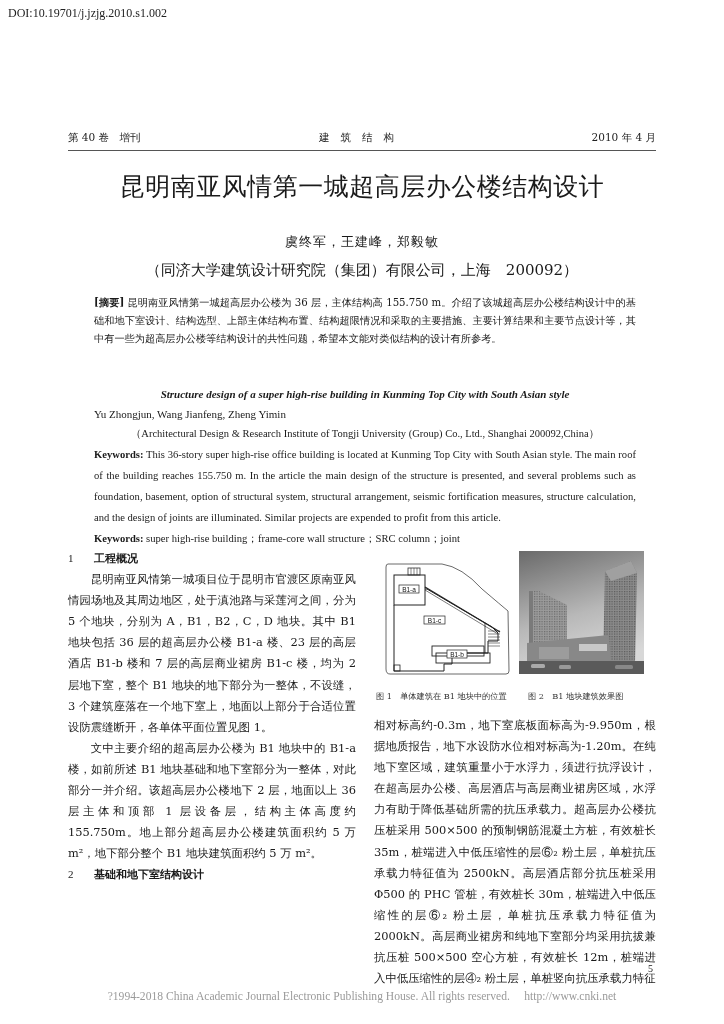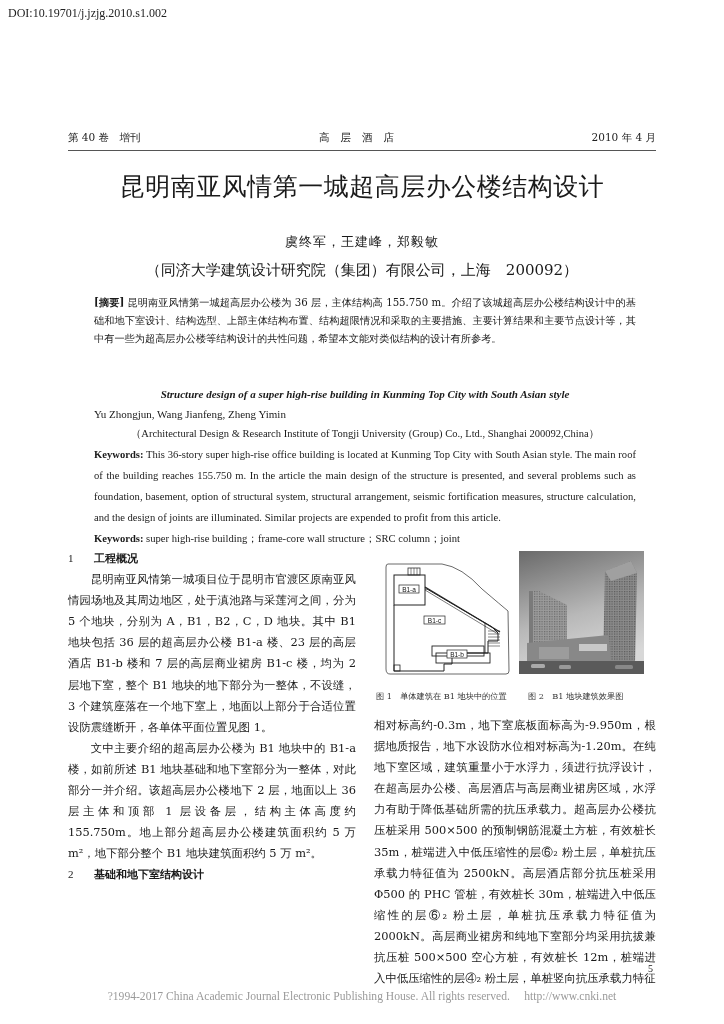--- a/index.html
+++ b/index.html
@@ -47,21 +47,21 @@
   .page-num { left: 648px; top: 963px; font-size: 10px; font-family: "Liberation Serif", serif; }
   .footer { left: 0; width: 724px; top: 989px; text-align: center; font-family: "Liberation Serif", serif; font-size: 11.6px; color: #9a9a9a; }
 </style>
 </head>
 <body>
 
 <div class="abs doi">DOI:10.19701/j.jzjg.2010.s1.002</div>
 
 <div class="abs running-header">
   <span class="left">第 40 卷　增刊</span>
-  <span class="center">高层酒店</span>
+  <span class="center">建筑结构</span>
   <span class="right">2010 年 4 月</span>
 </div>
 <div class="abs header-rule"></div>
 
 <div class="abs title">昆明南亚风情第一城超高层办公楼结构设计</div>
 <div class="abs authors">虞终军，王建峰，郑毅敏</div>
 <div class="abs affil">（同济大学建筑设计研究院（集团）有限公司，上海　200092）</div>
 
 <div class="abs cn-abstract">
   <div>
@@ -174,13 +174,13 @@
 </div>
 
 <div class="abs fig-caption fig1-caption">图 1　单体建筑在 B1 地块中的位置</div>
 <div class="abs fig-caption fig2-caption">图 2　B1 地块建筑效果图</div>
 
 <div class="abs col-right">
   <p class="p-noindent">相对标高约-0.3m，地下室底板面标高为-9.950m，根据地质报告，地下水设防水位相对标高为-1.20m。在纯地下室区域，建筑重量小于水浮力，须进行抗浮设计，在超高层办公楼、高层酒店与高层商业裙房区域，水浮力有助于降低基础所需的抗压承载力。超高层办公楼抗压桩采用 500×500 的预制钢筋混凝土方桩，有效桩长 35m，桩端进入中低压缩性的层⑥₂ 粉土层，单桩抗压承载力特征值为 2500kN。高层酒店部分抗压桩采用 Φ500 的 PHC 管桩，有效桩长 30m，桩端进入中低压缩性的层⑥₂ 粉土层，单桩抗压承载力特征值为 2000kN。高层商业裙房和纯地下室部分均采用抗拔兼抗压桩 500×500 空心方桩，有效桩长 12m，桩端进入中低压缩性的层④₂ 粉土层，单桩竖向抗压承载力特征</p>
 </div>
 
 <div class="abs page-num">5</div>
-<div class="abs footer">?1994-2017 China Academic Journal Electronic Publishing House. All rights reserved.　 http://www.cnki.net</div>
+<div class="abs footer">?1994-2018 China Academic Journal Electronic Publishing House. All rights reserved.　 http://www.cnki.net</div>
 
 </body></html>

